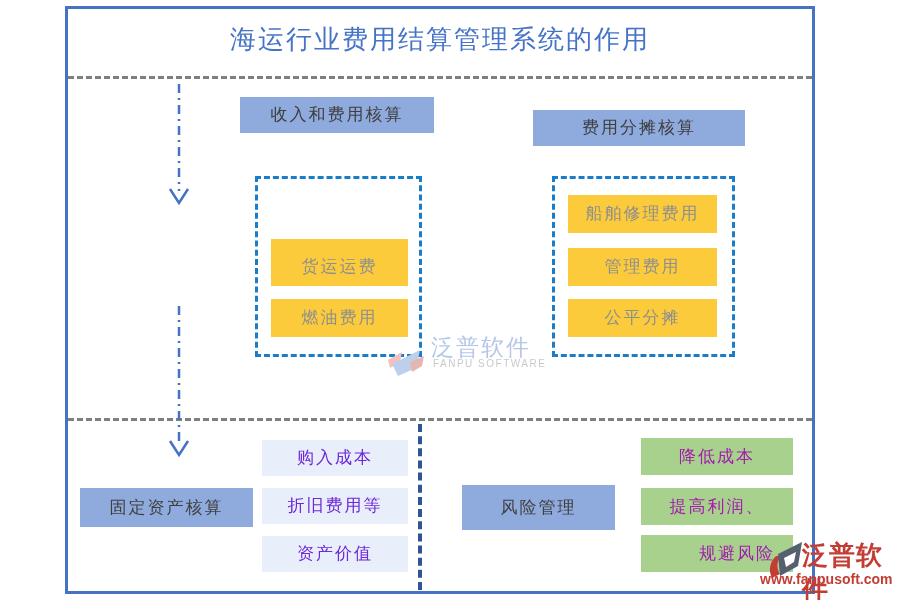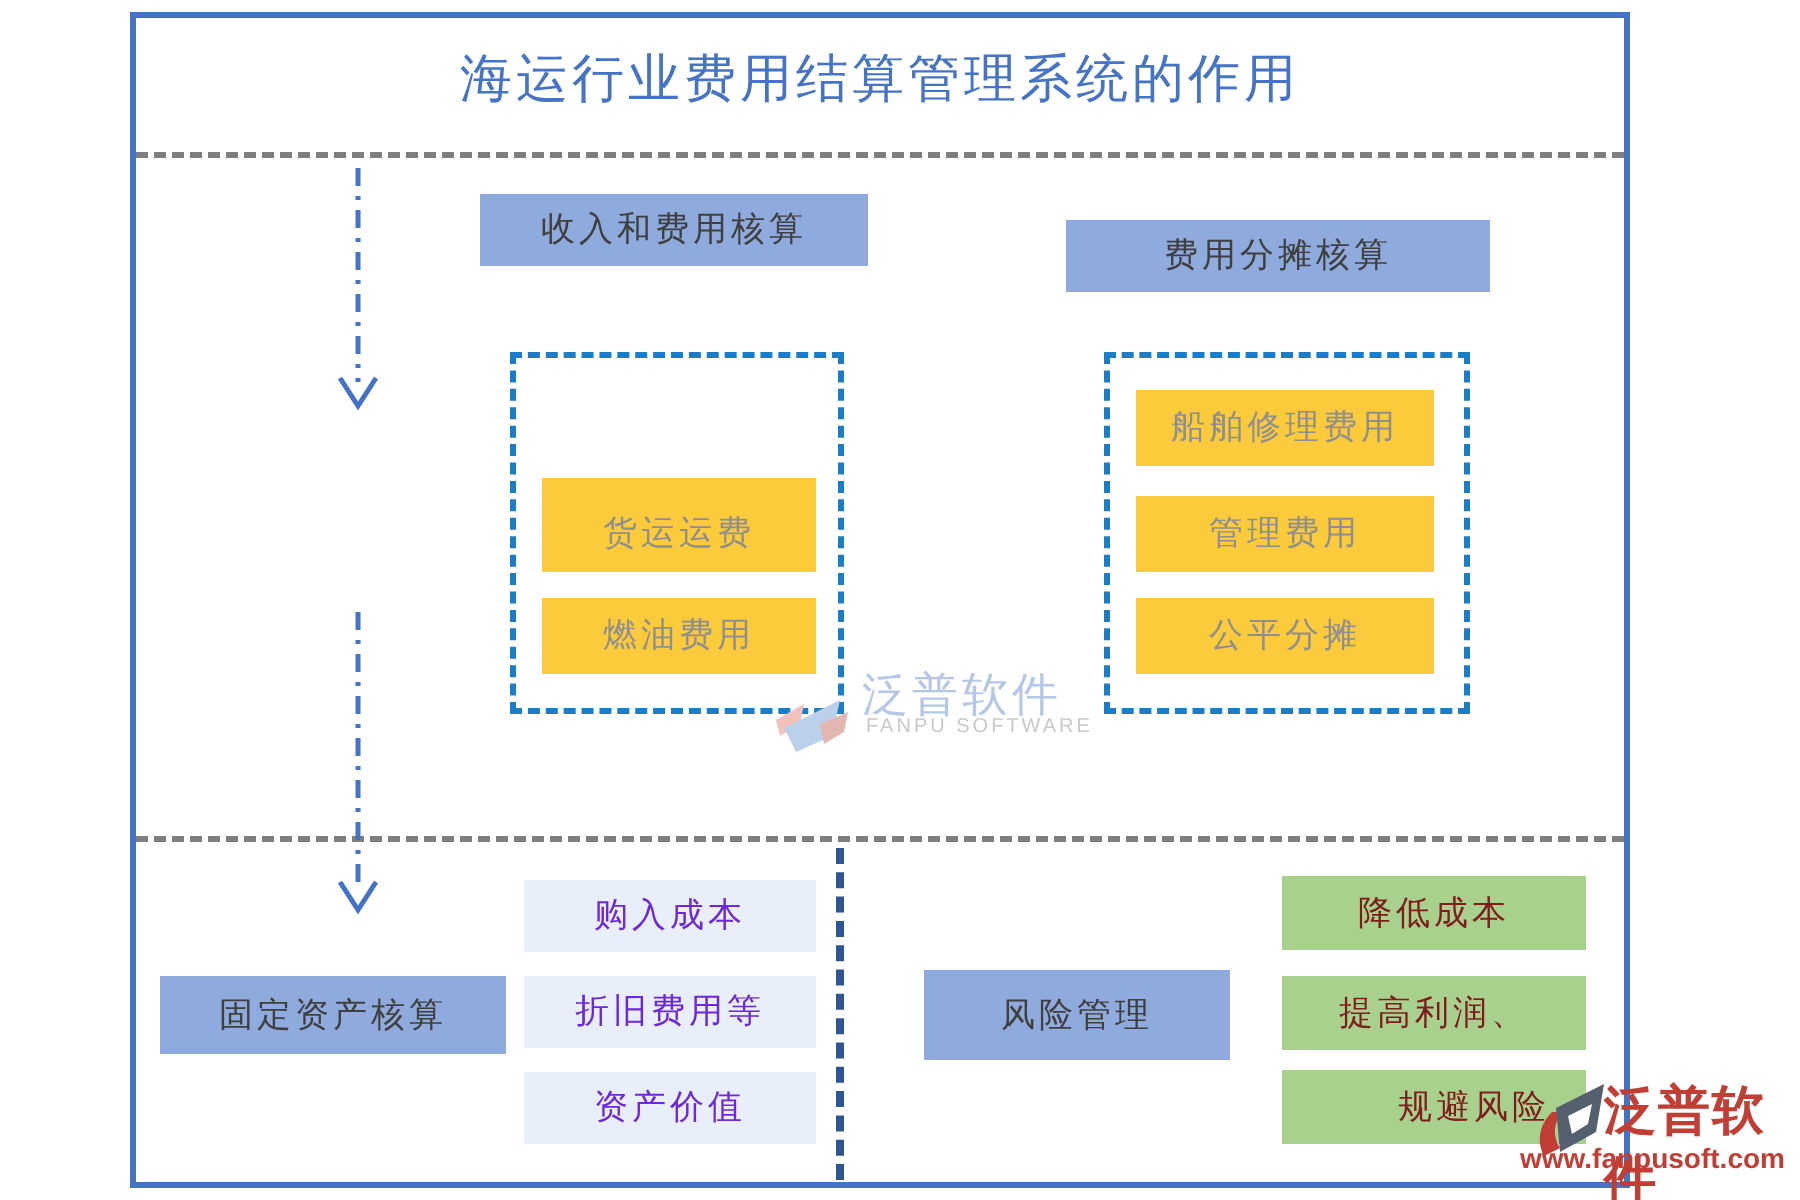--- a/index.html
+++ b/index.html
@@ -50,21 +50,21 @@
   .lightblue-box {
     background: #E9EFFA;
     color: #6d28d9;
     font-size: 17px;
     text-align: center;
     line-height: 36px;
     letter-spacing: 2px;
   }
   .green-box {
     background: #A9D18E;
-    color: #7f1d1d;
+    color: #a21caf;
     font-size: 17px;
     text-align: center;
     line-height: 37px;
     letter-spacing: 2px;
   }
   .navy-dash-v {
     width: 0; border-left: 4px dashed #2F5597;
   }
   .wm-center-brand {
     font-size: 23px; color: #b4c7e7; letter-spacing: 2px;

